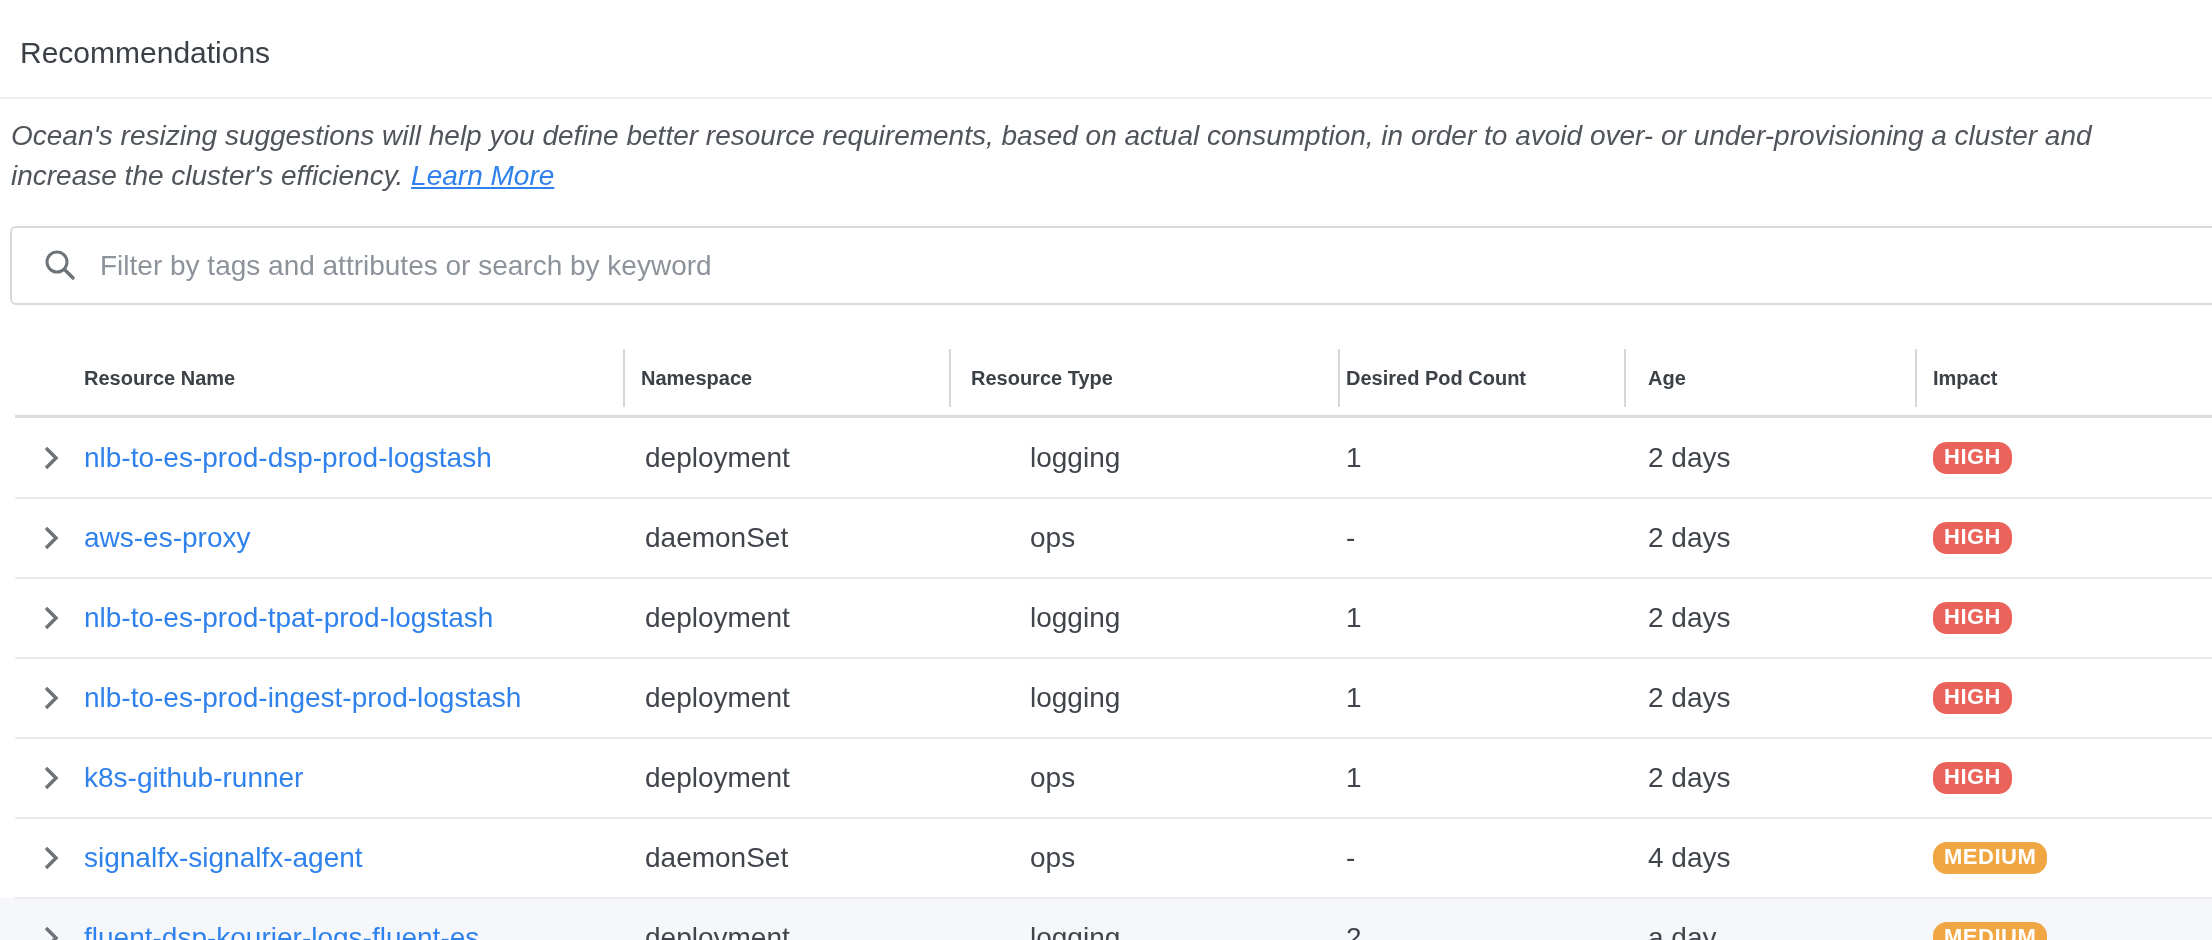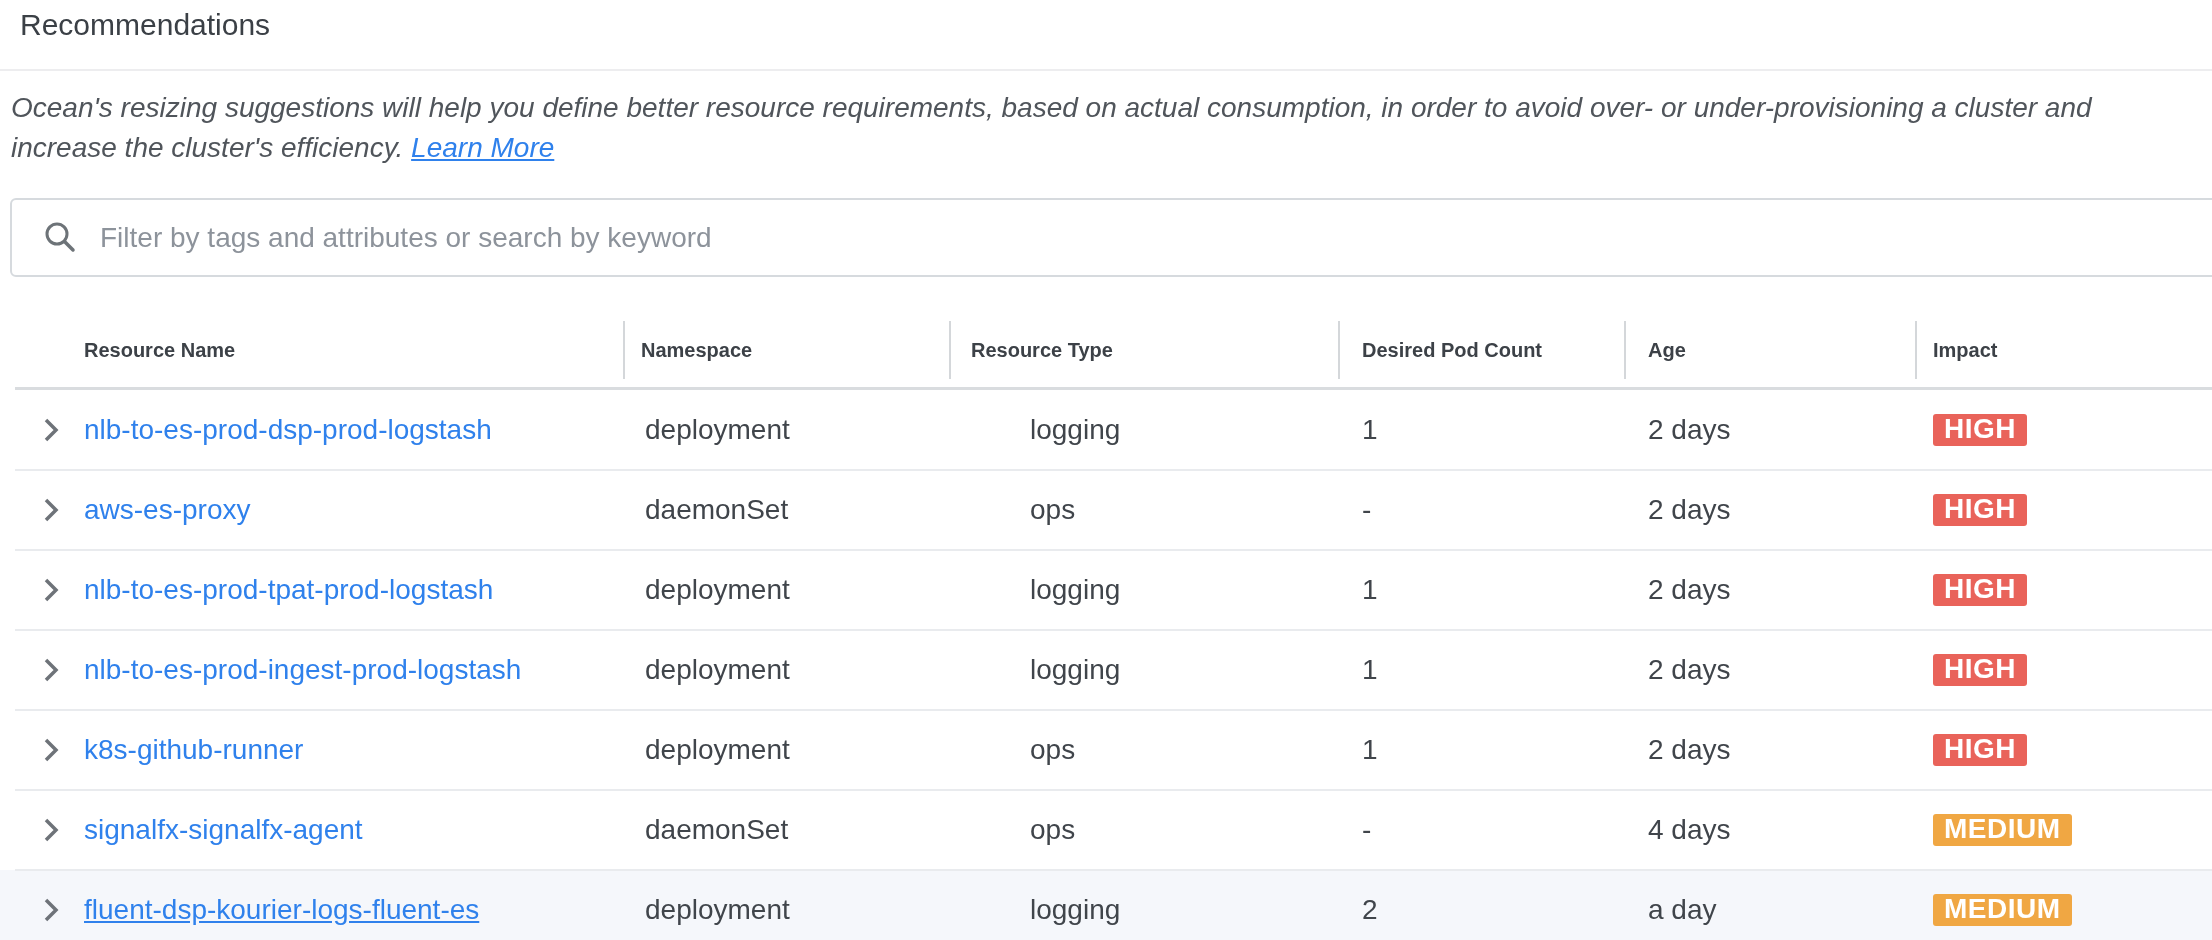--- a/index.html
+++ b/index.html
@@ -1,19 +1,19 @@
 <!DOCTYPE html>
 <html style="--link: #2f81ec;"><head>
 <meta charset="utf-8">
 <style>
   * { box-sizing: border-box; margin: 0; padding: 0; }
   html, body { width: 2212px; height: 940px; overflow: hidden; background: #fff; }
   body { font-family: "Liberation Sans", sans-serif; color: #40454b; position: relative; }
 
-  .page { position: relative; width: 2212px; height: 692px; }
+  .page { position: relative; width: 2212px; height: 692px; margin-top: 28px; }
 
   .page-title {
     position: absolute; left: 20px; top: 8px;
     font-size: 30px; font-weight: 400; color: #3b4046;
   }
   .title-divider {
     position: absolute; top: 69px; left: 0; width: 2212px; height: 2px;
     background: #ededef;
   }
 
@@ -47,43 +47,43 @@
     position: relative; height: 80px; display: flex; align-items: center;
   }
   .th.sep::before {
     content: ""; position: absolute; left: 0; top: 11px; height: 58px; width: 2px;
     background: #d4d7da;
   }
 
   .col-name   { width: 623px; padding-left: 84px; }
   .col-type   { width: 389px; padding-left: 22px; }
   .col-ns     { width: 326px; padding-left: 18px; }
-  .col-pods   { width: 286px; padding-left: 24px; }
+  .col-pods   { width: 286px; padding-left: 8px; }
   .col-age    { width: 291px; padding-left: 24px; }
   .col-impact { width: 297px; padding-left: 18px; }
 
   .row {
     display: flex; height: 80px; align-items: flex-end; position: relative;
     font-size: 28px; color: #40454b; cursor: pointer;
   }
   .row + .row::before {
     content: ""; position: absolute; left: 15px; right: 0; top: -1px; height: 2px;
     background: #e9ebee;
   }
   .row.highlighted { background: #f5f7fb; }
   .row.highlighted .row-link { text-decoration: underline; }
 
   .cell { height: 80px; display: flex; align-items: center; }
   .cell.col-name { padding-left: 40px; }
   .chevron { flex: 0 0 22px; display: flex; align-items: center; margin-right: 22px; }
   .row-link { color: var(--link, #2f81ec); text-decoration: none; }
 
   .badge {
-    display: inline-block; padding: 3px 11px 5px; border-radius: 3px;
-    color: #fff; font-weight: 700; font-size: 28px; letter-spacing: 0.5px;
+    display: inline-block; padding: 3px 11px 5px; border-radius: 14px;
+    color: #fff; font-weight: 700; font-size: 22px; letter-spacing: 0.5px;
     line-height: 24px;
   }
 </style>
 </head>
 <body>
 
 <div class="page">
 
   <div class="page-title">Recommendations</div>
   <div class="title-divider"></div>

